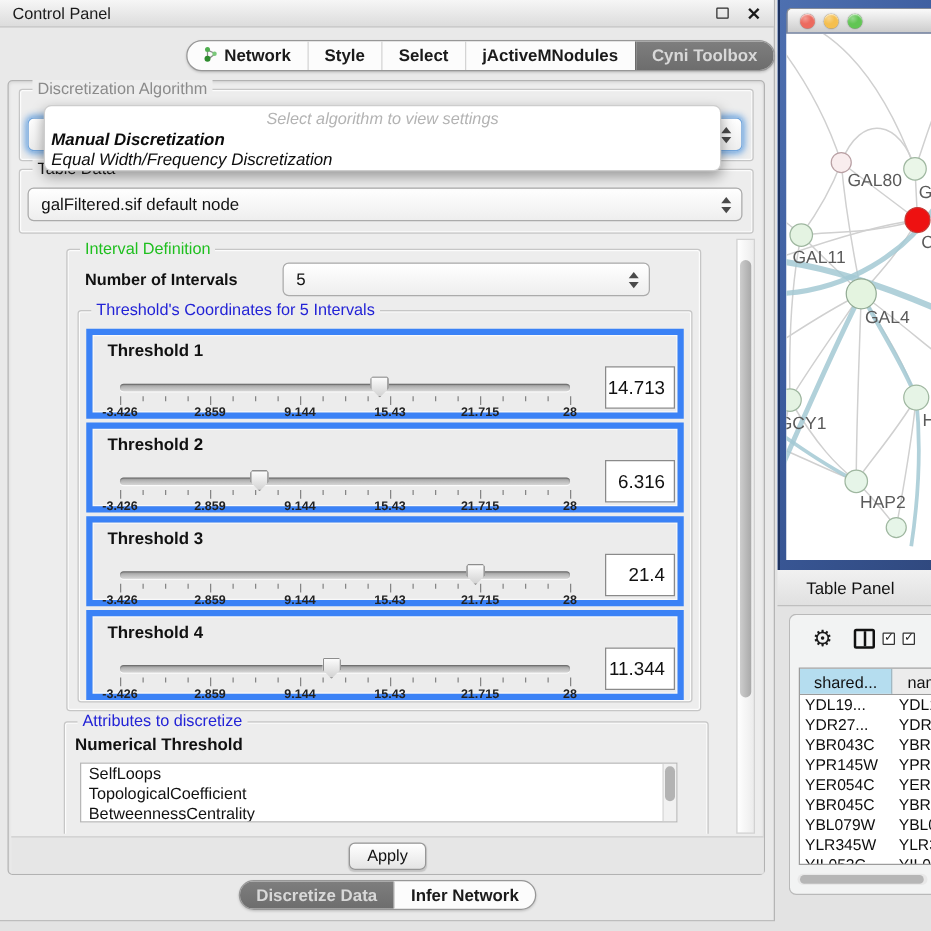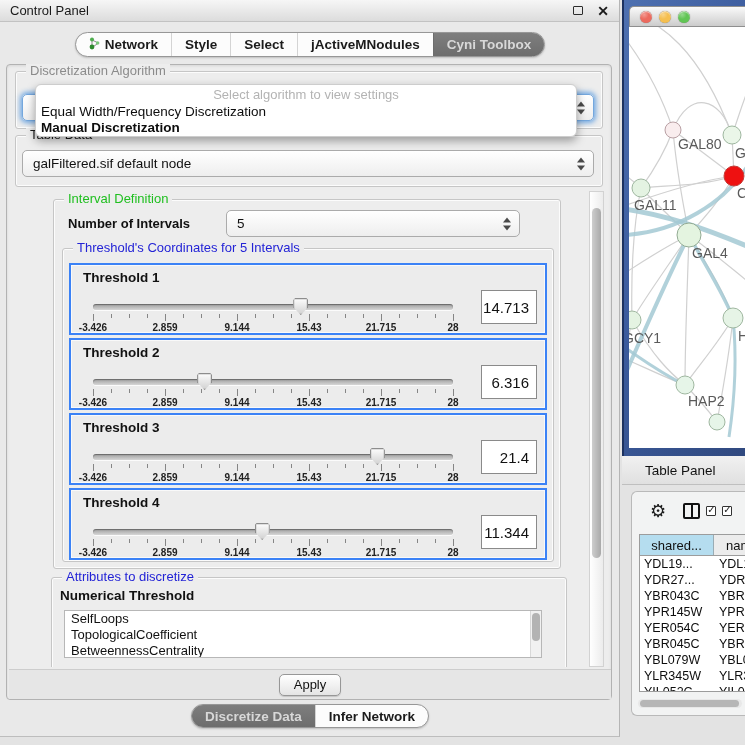--- a/index.html
+++ b/index.html
@@ -13,21 +13,21 @@
   
   .cp{position:absolute;left:0;top:0;width:620px;height:737px;background:#e9e9e9;
       border-right:1px solid #b5b5b5;border-bottom:1px solid #bdbdbd;}
   .cp-titlebar{height:22px;background:linear-gradient(#f6f6f6,#dcdcdc);
       border-bottom:1px solid #c2c2c2;display:flex;align-items:center;padding:0 10px;
       font-size:13px;color:#1a1a1a;}
   .cp-titlebar .spacer{flex:1;}
   .float-ico{width:10px;height:9px;border:1.5px solid #2c2c2c;border-radius:1px;margin-right:14px;}
   .close-ico{font-size:14px;font-weight:bold;color:#1a1a1a;line-height:1;}
 
-  .tabbar{position:absolute;left:0;top:32px;width:620px;display:flex;justify-content:center;}
+  .tabbar{position:absolute;left:0;top:32px;width:620px;display:flex;justify-content:flex-end;}
   .tab-pill{display:flex;height:25px;border:1px solid #979797;border-radius:13px;
       background:#fcfcfc;overflow:hidden;box-shadow:0 1px 2px rgba(0,0,0,.18);}
   .tab{display:flex;align-items:center;gap:5px;padding:0 13px;font-size:13.5px;
       font-weight:bold;color:#1b1b1b;border-left:1px solid #d4d4d4;white-space:nowrap;}
   .tab:first-child{border-left:none;}
   .tab.selected{background:linear-gradient(#7e7e7e,#6d6d6d);color:var(--seltab-fg);border-left-color:#6d6d6d;}
 
   .cp-main{position:absolute;left:6px;top:64px;width:606px;height:636px;background:#ededed;
       border:1px solid #b2b2b2;border-radius:4px;box-shadow:inset 0 1px 3px rgba(0,0,0,.10);}
 
@@ -51,32 +51,32 @@
       border-top:5px solid #4a4a4a;}
 
   #grp-algo{left:8px;top:6px;width:588px;height:58px;}
   #combo-algo{left:6px;right:8px;top:22px;}
   #grp-tabledata{left:8px;top:70px;width:588px;height:52px;}
   #combo-table{left:6px;right:8px;top:14px;}
 
   
   .popup{position:absolute;left:35px;top:84px;width:542px;height:53px;background:#ffffff;
       border:1px solid #cdcdcd;border-radius:6px;box-shadow:0 4px 10px rgba(0,0,0,.35);
-      z-index:60;padding-top:2px;overflow:hidden;}
+      z-index:60;padding-top:2px;overflow:hidden;font-style:italic;}
   .popup-hint{height:17px;text-align:center;font-size:13px;color:#b3b3b3;}
   .popup-opt{height:16px;padding:0 5px;font-size:13.5px;color:#0d0d0d;line-height:16px;}
   .popup-opt.bold{font-weight:bold;}
 
   #scrollarea{position:absolute;left:6px;top:126px;width:574px;height:476px;overflow:hidden;}
   #grp-interval{left:40px;top:8px;width:508px;height:370px;}
   .noi-label{position:absolute;left:14px;top:16px;font-size:13px;font-weight:bold;color:#111;}
   #spinner{left:172px;top:10px;width:294px;}
   #grp-thresholds{left:8px;top:48px;width:492px;height:314px;}
 
-  .thr-panel{position:absolute;left:6px;width:478px;height:72px;border:2px solid #3b82f6;
+  .thr-panel{position:absolute;left:6px;width:478px;height:72px;border:5px solid #3b82f6;
       background:#ececec;box-shadow:inset 0 0 0 1px rgba(255,255,255,.7);}
   .thr-title{position:absolute;left:12px;top:5px;font-size:13.5px;font-weight:bold;color:#111;}
   .thr-track{position:absolute;left:22px;top:39px;width:360px;height:6px;border-radius:3px;
       background:linear-gradient(#9d9d9d,#d6d6d6);box-shadow:inset 0 1px 1px rgba(0,0,0,.35),0 1px 0 rgba(255,255,255,.8);}
   .thr-thumb{position:absolute;top:33px;width:15px;height:17px;
       background:linear-gradient(#ffffff,#cfcfcf);
       clip-path:polygon(12% 0,88% 0,100% 12%,100% 55%,50% 100%,0 55%,0 12%);
       box-shadow:inset 0 0 0 1.2px #8d8d8d;}
   .thr-ticks{position:absolute;left:22px;top:49px;width:360px;height:8px;}
   .tick{position:absolute;top:0;width:1px;background:#858585;}
@@ -408,22 +408,22 @@
           </div>
           <div class="tab">
             <span>Infer Network</span>
           </div>
         </div>
     </div>
   </div>
 
   <div class="popup">
     <div class="popup-hint">Select algorithm to view settings</div>
+    <div class="popup-opt bold">Manual Discretization</div>
     <div class="popup-opt">Equal Width/Frequency Discretization</div>
-    <div class="popup-opt bold">Manual Discretization</div>
   </div>
 
   <div class="net-win">
     <div class="net-titlebar">
       <span class="tl" id="tl-red" style="background: radial-gradient(circle at 35% 30%, rgba(255, 255, 255, 0.333), transparent 40%), rgb(236, 106, 94);"></span>
       <span class="tl" id="tl-yellow" style="background: radial-gradient(circle at 35% 30%, rgba(255, 255, 255, 0.333), transparent 40%), rgb(245, 191, 79);"></span>
       <span class="tl" id="tl-green" style="background: radial-gradient(circle at 35% 30%, rgba(255, 255, 255, 0.333), transparent 40%), rgb(97, 197, 84);"></span>
     </div>
     <div class="net-canvas">
       <svg id="net-svg" width="116" height="421" viewBox="0 0 116 421">

